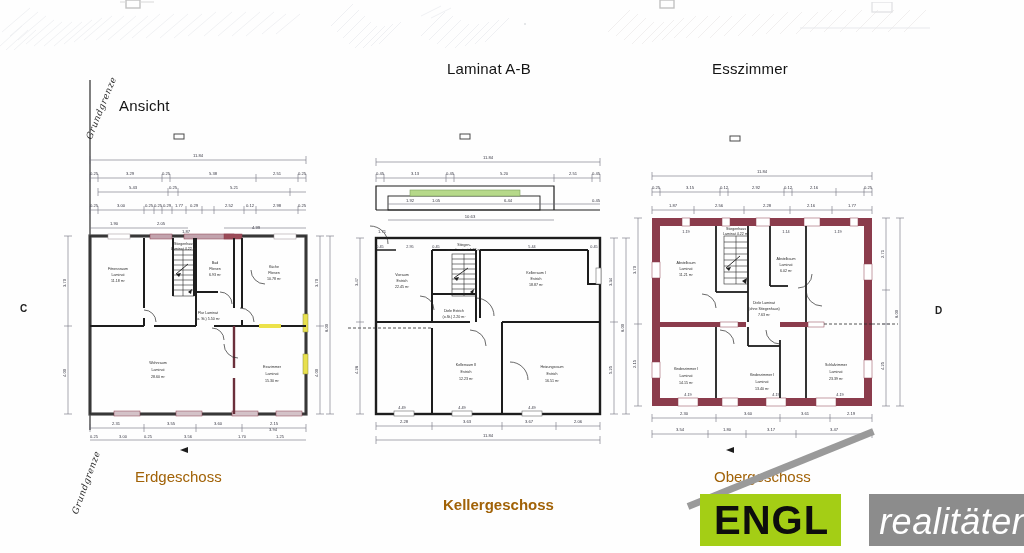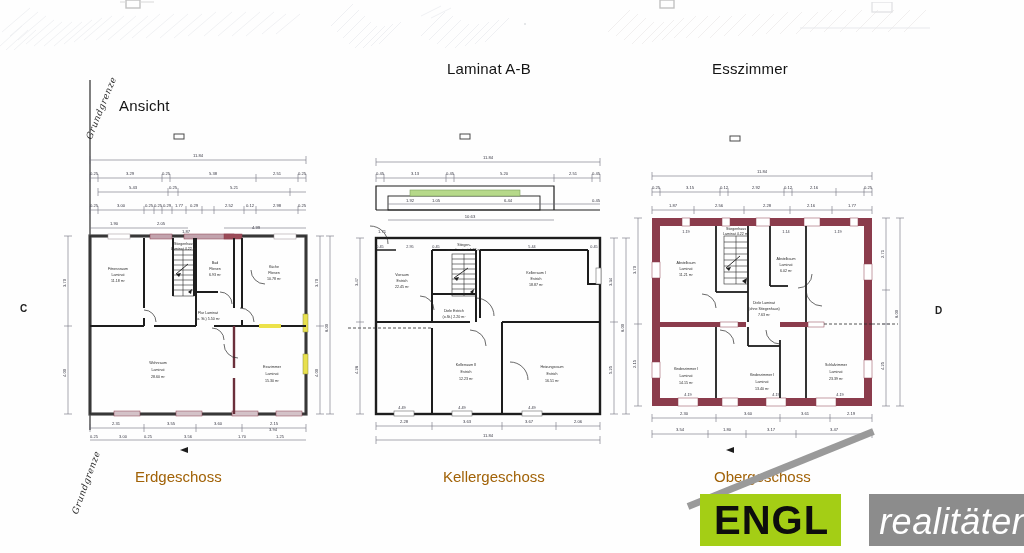--- a/index.html
+++ b/index.html
@@ -126,21 +126,21 @@
       <line x1="20" y1="2" x2="34" y2="2" stroke="#8a8a8a" stroke-width="1"></line>
       <rect x="540" y="0" width="14" height="8" fill="none" stroke="#4a4a4a" stroke-width="1.4"></rect>
     </svg>
   </div>
 
   <div class="plan-title" style="left:119px;top:52px;margin-top:45px;">Ansicht</div>
   <div class="plan-title" style="left:447px;top:60px;">Laminat A-B</div>
   <div class="plan-title" style="left:712px;top:60px;">Esszimmer</div>
 
   <div class="plan-footer" style="left:135px;top:468px;">Erdgeschoss</div>
-  <div class="plan-footer" style="left:443px;top:468px;">Kellergeschoss</div>
+  <div class="plan-footer" style="left:443px;top:496px;font-weight:bold;">Kellergeschoss</div>
   <div class="plan-footer" style="left:714px;top:468px;">Obergeschoss</div>
 
   <div class="axis-letter" style="left:20px;top:303px;">C</div>
   <div class="axis-letter" style="left:935px;top:305px;">D</div>
 
   <div class="handwriting" style="left:84px;top:137px;transform:rotate(-68deg);">Grundgrenze</div>
   <div class="handwriting" style="left:70px;top:512px;transform:rotate(-70deg);">Grundgrenze</div>
 
   <div class="plan" style="left:28px;top:78px;width:316px;height:360px;">
   <svg width="316" height="360" viewBox="0 0 316 360">

